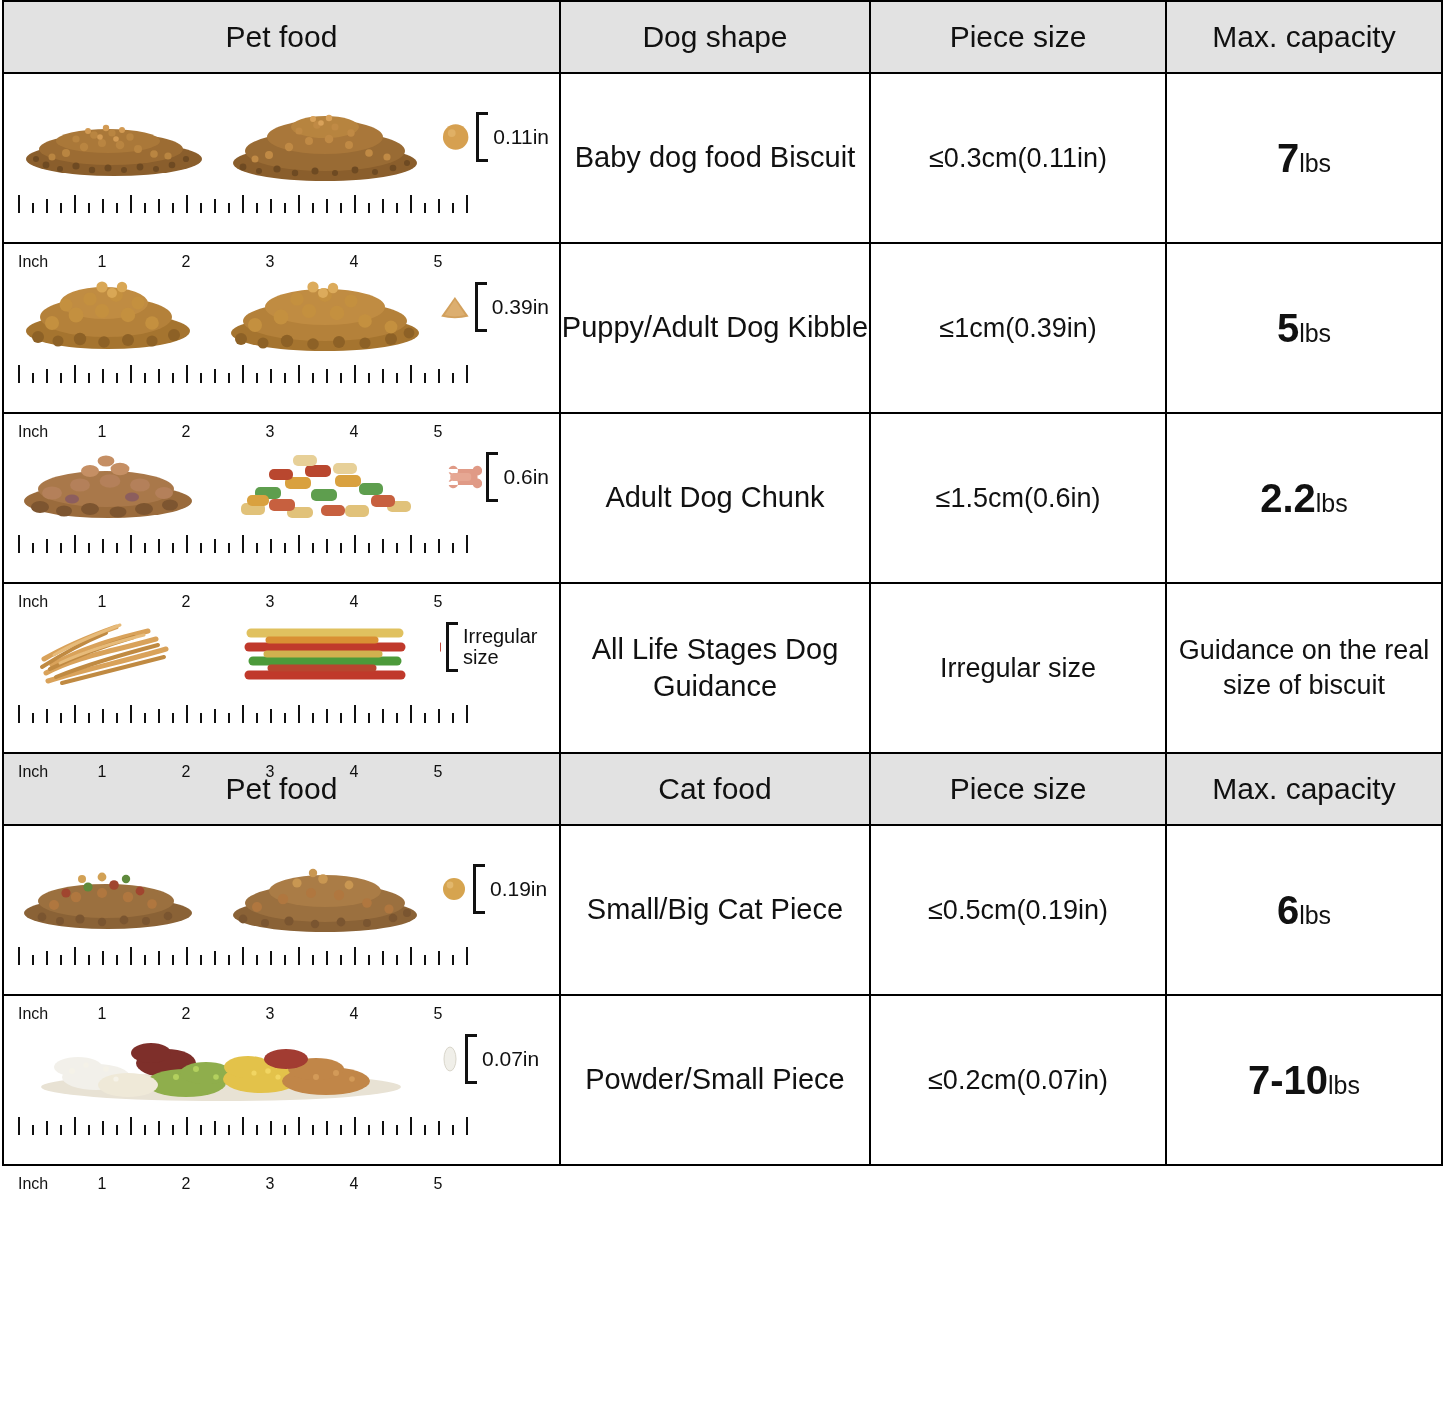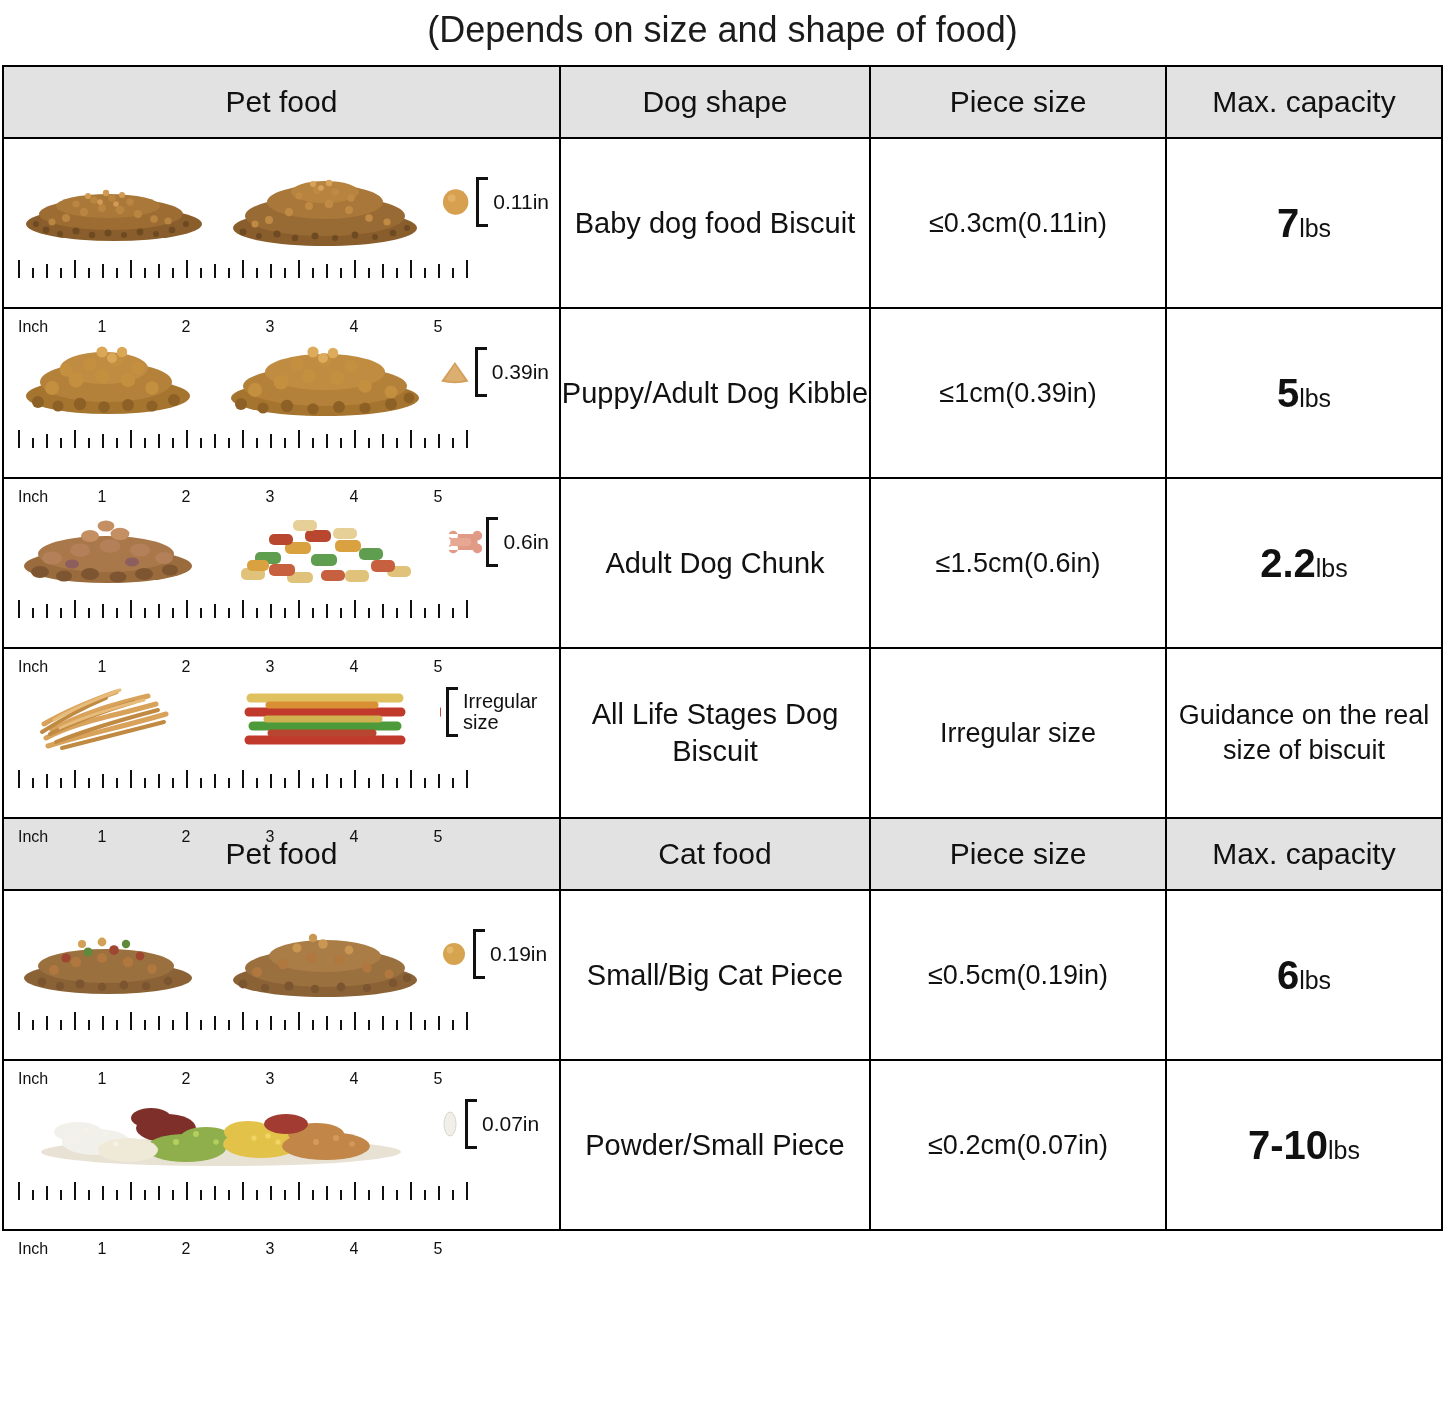--- a/index.html
+++ b/index.html
@@ -188,21 +188,20 @@
     font-size: 25px;
     font-weight: normal;
     color: #111;
   }
 </style>
 </head>
 <body>
 
 <div class="page">
 
-  <div class="subtitle">(Depends on size and shape of food)</div>
 
   <table class="cap">
     <colgroup>
       <col class="col-a">
         <col class="col-b">
         <col class="col-c">
         <col class="col-d">
     </colgroup>
     <tbody>
 
@@ -711,21 +710,21 @@
             <div class="nums">
               <span class="inchword">Inch</span>
               <span style="left:84px;">1</span>
               <span style="left:168px;">2</span>
               <span style="left:252px;">3</span>
               <span style="left:336px;">4</span>
               <span style="left:420px;">5</span>
             </div>
           </div>
         </td>
-        <td class="txt-cell">All Life Stages Dog Biscuit</td>
+        <td class="txt-cell">All Life Stages Dog Guidance</td>
         <td class="txt-cell small">Irregular size</td>
         <td class="cap-cell">Guidance on the real size of biscuit</td>
       </tr>
 
       <tr class="hdr">
         <td>Pet food</td>
         <td>Cat food</td>
         <td>Piece size</td>
         <td>Max. capacity</td>
       </tr>

